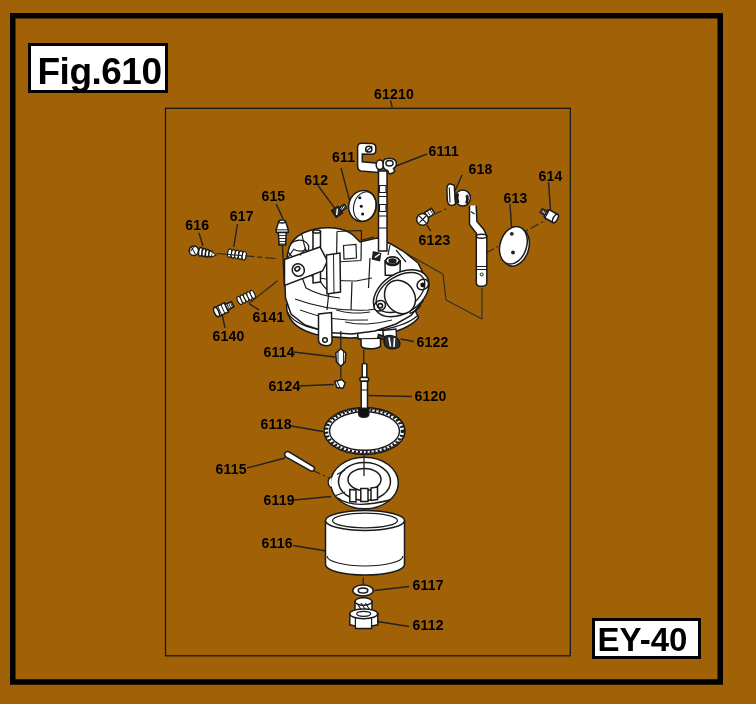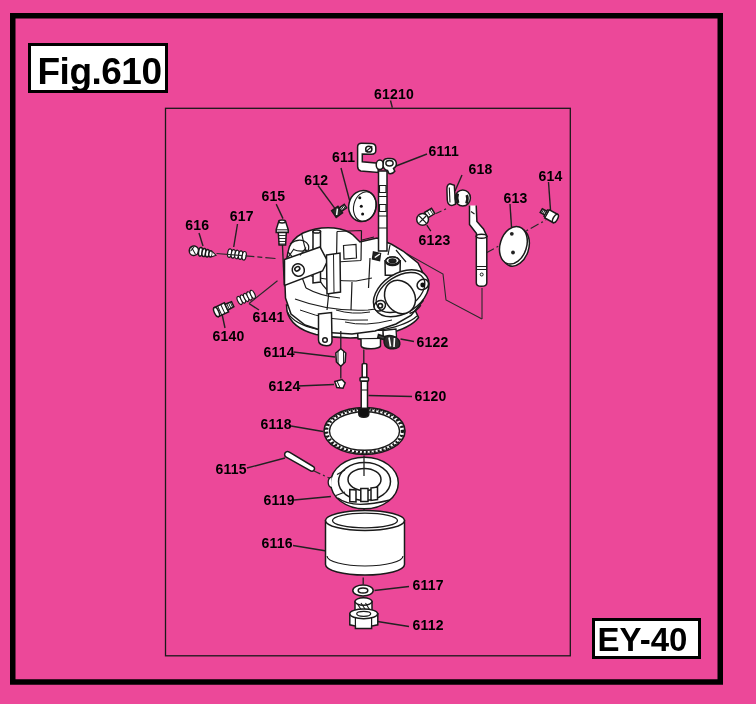--- a/index.html
+++ b/index.html
@@ -1,16 +1,16 @@
 <!DOCTYPE html>
 <html><head>
 <meta charset="utf-8">
 <style>
   html,body{margin:0;padding:0;background:#ffffff;}
-  .page{position:relative;width:756px;height:704px;background:#ec4899;overflow:hidden;
+  .page{position:relative;width:756px;height:704px;background:#a16207;overflow:hidden;
         font-family:"Liberation Sans",sans-serif;text-decoration:underline;}
   svg{position:absolute;left:0;top:0;}
   text{font-family:"Liberation Sans",sans-serif;}
   .lbl{font-weight:bold;font-size:14px;letter-spacing:0.2px;fill:#000;}
 </style>
 </head>
 <body>
 <div class="page">
 <svg width="756" height="704" viewBox="0 0 756 704">
 

